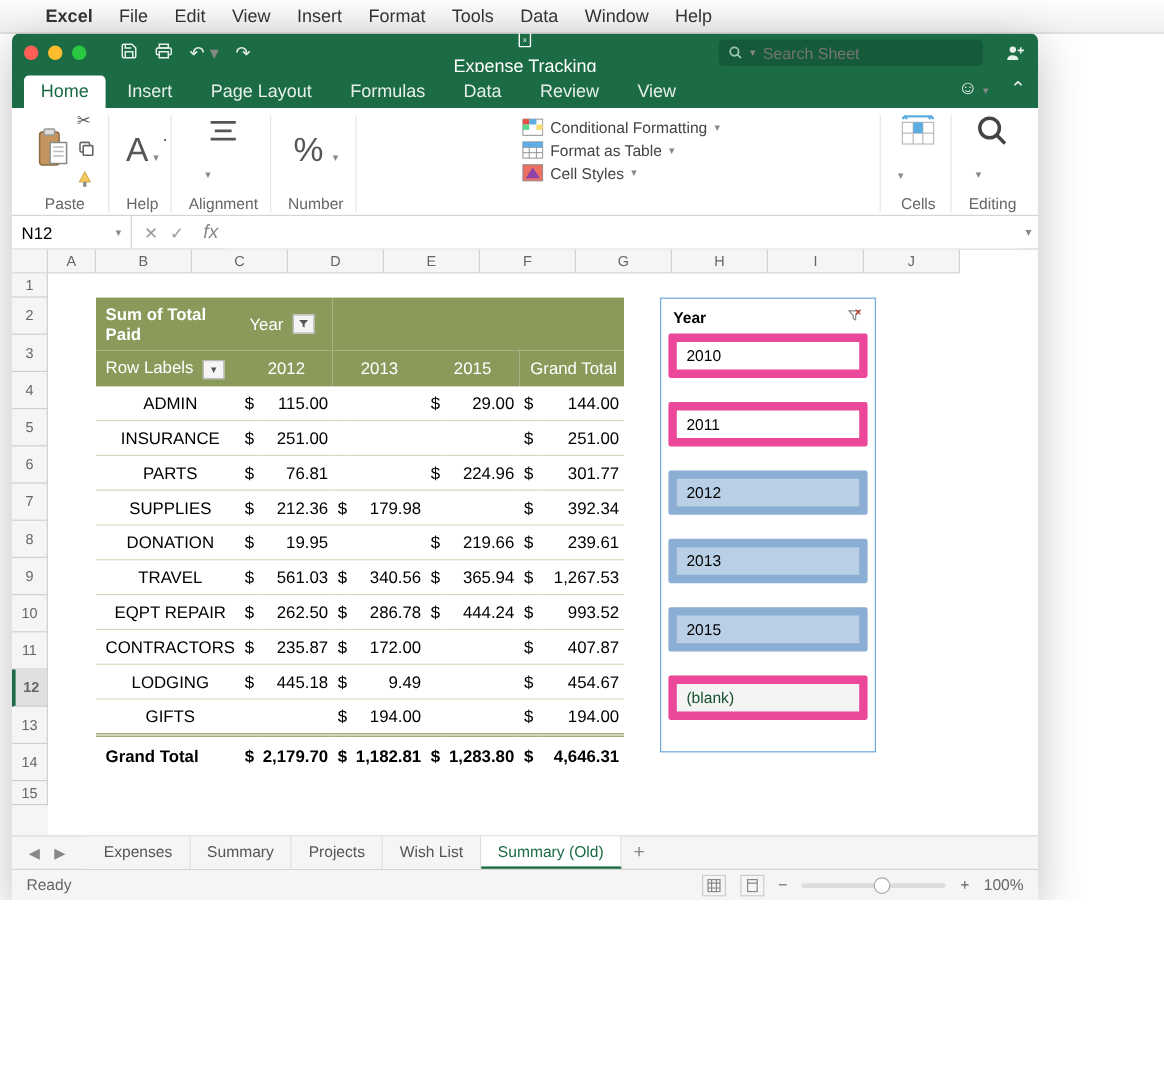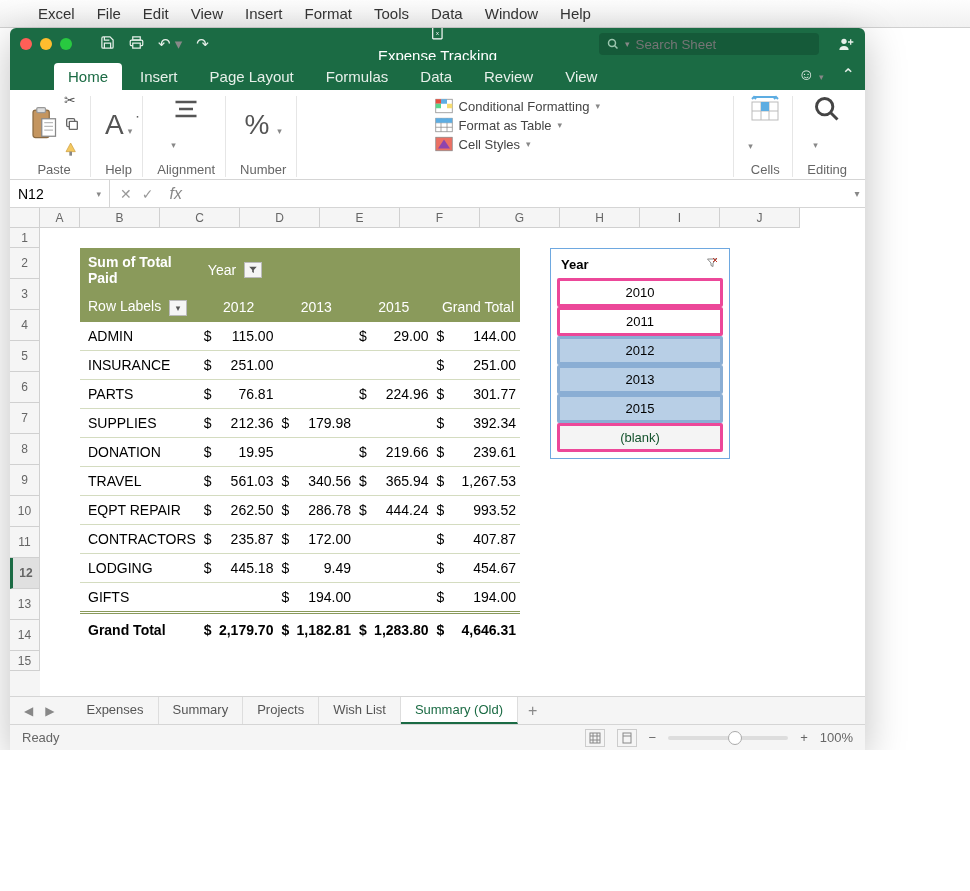--- a/index.html
+++ b/index.html
@@ -1,40 +1,40 @@
 <!DOCTYPE html>
 <html><head>
 <meta charset="utf-8">
 <style>
 * { margin: 0; padding: 0; box-sizing: border-box; font-family: -apple-system, "Helvetica Neue", Arial, sans-serif; }
 body { background: #fff; width: 970px; }
 
 
 .mac-menu { height: 28px; background: linear-gradient(#fdfdfd, #f1f1f1); display: flex; align-items: center; padding: 0 16px; gap: 22px; font-size: 15px; color: #333; border-bottom: 1px solid #d0d0d0; }
 .mac-menu .apple { font-size: 17px; color: #333; }
-.mac-menu .appname { font-weight: 400; }
+.mac-menu .appname { font-weight: 700; }
 
 
 .window { width: 855px; margin-left: 10px; box-shadow: 0 10px 40px rgba(0,0,0,.25); border-radius: 6px 6px 0 0; overflow: hidden; }
 
 
 .titlebar { height: 32px; background: #1b6b44; display: flex; align-items: center; padding: 0 10px; gap: 8px; position: relative; }
 .traffic { display: flex; gap: 8px; }
 .traffic span { width: 12px; height: 12px; border-radius: 50%; display: block; }
 .tl-close { background: #ff5f57; } .tl-min { background: #ffbd2e; } .tl-max { background: #28c940; }
 .titlebar .qa { display: flex; gap: 14px; margin-left: 20px; color: #e6efe9; }
 .titlebar .qa span { font-size: 15px; }
 .titlebar .title { position: absolute; left: 50%; transform: translateX(-50%); color: #fff; font-size: 15px; display: flex; align-items: center; gap: 6px; flex-direction: column; }
 .search-sheet { margin-left: auto; background: #155a39; border-radius: 4px; height: 22px; display: flex; align-items: center; padding: 0 8px; color: #9cc6af; font-size: 13px; gap: 6px; width: 220px; }
 .titlebar .share { color: #e6efe9; margin-left: 10px; font-size: 16px; }
 
 
 .ribbon-tabs { background: #1b6b44; display: flex; align-items: flex-end; padding: 0 10px; height: 30px; gap: 4px; position: relative; }
 .ribbon-tabs .tab { padding: 5px 14px; color: #e6efe9; font-size: 15px; cursor: pointer; border-radius: 4px 4px 0 0; }
-.ribbon-tabs .tab.active { background: #fff; color: #1b6b44; font-weight: 500; margin-left: 34px; }
+.ribbon-tabs .tab.active { background: #fff; color: #1b6b44; font-weight: 500; }
 .ribbon-tabs .right { margin-left: auto; display: flex; gap: 18px; color: #e6efe9; align-items: center; padding-bottom: 6px; font-size: 16px; }
 
 
 .ribbon { background: #fff; border-bottom: 1px solid #d5d5d5; display: flex; padding: 6px 8px 2px; gap: 4px; height: 90px; }
 .ribbon-group { display: flex; flex-direction: column; align-items: center; justify-content: space-between; padding: 0 10px; border-right: 1px solid #e6e6e6; font-size: 12px; color: #555; }
 .ribbon-group:last-child { border-right: none; }
 .ribbon-group .icons { display: flex; align-items: center; gap: 6px; height: 58px; }
 .ribbon-group .label { font-size: 13px; color: #666; }
 .big-icon { font-size: 28px; color: #555; }
 .small-icon { font-size: 14px; color: #555; }
@@ -61,34 +61,34 @@
 .sheet-inner { position: relative; width: 820px; height: 468px; }
 
 
 .pivot { position: absolute; left: 40px; top: 20px; width: 440px; font-size: 14px; }
 .pivot-header { background: #8a9a5b; color: #fff; }
 .pivot-header td { padding: 6px 8px; }
 .pivot-cols { background: #8a9a5b; color: #fff; }
 .pivot-cols td { padding: 6px 8px; text-align: center; }
 .pivot-cols td:first-child { text-align: left; }
 .pivot-body td { padding: 6px 4px; border-bottom: 1px solid #d4dcc0; }
-.pivot-body td:first-child { padding-left: 8px; }
+.pivot-body td:first-child { padding-left: 8px; text-align: center; }
 .pivot-body td.money, .pivot-total td.money { text-align: right; white-space: nowrap; }
 .pivot-body td.cur, .pivot-total td.cur { text-align: left; width: 14px; padding-right: 0; }
 .pivot-total td { font-weight: 700; padding: 8px 4px; border-top: 3px double #8a9a5b; }
 .pivot-total td:first-child { padding-left: 8px; }
 .filter-btn { display: inline-flex; width: 18px; height: 16px; background: #f5f5f5; border: 1px solid #bbb; align-items: center; justify-content: center; font-size: 9px; color: #555; margin-left: 4px; }
 
 table.pivot-tbl { border-collapse: collapse; width: 100%; }
 
 
 .slicer { position: absolute; left: 510px; top: 20px; width: 180px; border: 1.5px solid #6ea8e0; background: #fff; padding: 6px; font-size: 13px; }
 .slicer-head { display: flex; justify-content: space-between; font-weight: 700; padding: 2px 4px 6px; }
 .slicer-head .clear { color: #c0392b; font-size: 12px; }
-.slicer-item { border: 3px solid #ec4899; background: #fff; padding: 4px 8px; margin-bottom: 0; border-radius: 2px; cursor: pointer; text-align: center; }
+.slicer-item { border: 7px solid #ec4899; background: #fff; padding: 4px 8px; margin-bottom: 20px; border-radius: 2px; cursor: pointer; }
 .slicer-item.sel { background: #b8cfe6; border-color: #8aaed4; }
 .slicer-item.blank { color: #14532d; background: #f4f4f4; }
 
 
 .sheet-tabs { height: 28px; background: #f5f5f5; border-top: 1px solid #d5d5d5; display: flex; align-items: center; padding: 0 8px; gap: 0; font-size: 13px; }
 .nav-arrow { color: #888; padding: 0 6px; font-size: 12px; cursor: pointer; }
 .sheet-tab { padding: 5px 14px; background: #f5f5f5; border-right: 1px solid #ddd; color: #555; cursor: pointer; }
 .sheet-tab.active { background: #fff; color: #1b6b44; border-bottom: 2px solid #1b6b44; font-weight: 500; }
 .add-sheet { padding: 4px 10px; color: #888; font-size: 16px; cursor: pointer; }
 

